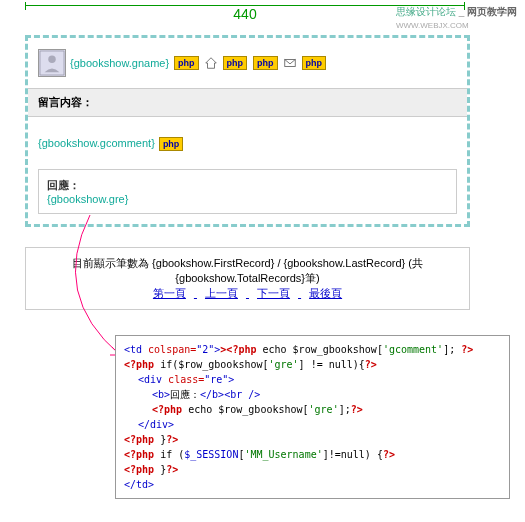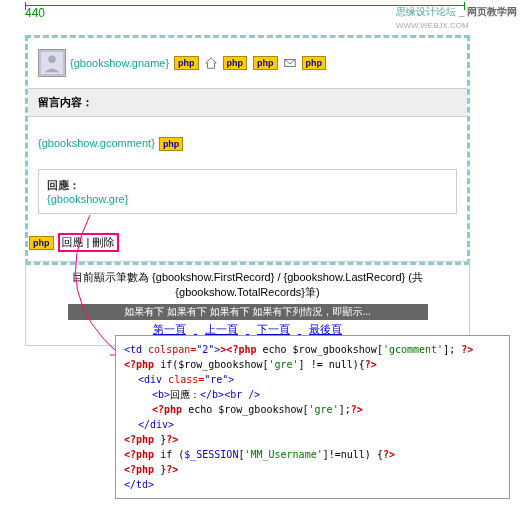--- a/index.html
+++ b/index.html
@@ -1,18 +1,18 @@
 <!DOCTYPE html>
 <html><head>
 <meta charset="utf-8">
 <style>
 *{margin:0;padding:0;box-sizing:border-box}
 body{font-family:Arial,sans-serif;font-size:11px;background:#fff;width:525px;height:522px;position:relative}
 .rulers{position:absolute;top:0;left:25px;width:450px;height:30px}
-.ruler{color:#090;font-size:12px;text-align:left;position:relative}
+.ruler{color:#090;font-size:14px;text-align:center;position:relative}
 .ruler-line{border-top:1px solid #090;position:relative}
 .ruler-line::before,.ruler-line::after{content:'';position:absolute;width:1px;height:8px;background:#090;top:-4px}
 .ruler-line::before{left:0}.ruler-line::after{right:0}
 .r1{width:440px;margin:5px 0 2px 0}
 .r2{width:368px;margin:2px 0 2px 36px}
 .hdr{position:absolute;top:5px;right:8px;font-size:10px;color:#999}
 .hdr .t1{color:#4a8}
 .hdr .t2{color:#666;font-weight:bold}
 .hdr .t3{color:#aaa;font-size:8px}
 .panel{position:absolute;top:35px;left:25px;width:445px;border:3px dashed #8cc}
@@ -21,21 +21,21 @@
 .avatar svg{width:100%;height:100%}
 .fld{color:#1a9;font-size:11px}
 .php{display:inline-block;background:#fc0;color:#00a;font-weight:bold;font-size:9px;padding:1px 3px;border:1px solid #a80;margin:10px 1px}
 .ico{display:inline-block;width:14px;height:14px;vertical-align:middle}
 .sec-hdr{background:#eee;padding:6px 10px;font-weight:bold;border-top:1px solid #ccc;border-bottom:1px solid #ccc}
 .sec-body{padding:10px}
 .reply-box{border:1px solid #ccc;padding:8px;margin-top:8px}
 .reply-box b{color:#333}
 .actions{padding:2px 0;font-size:11px}
 .act-box{border:2px solid #f07;display:inline-block;padding:0 2px}
-.footer{margin:0 25px;width:445px;position:absolute;top:261px;border:1px solid #ccc;padding:8px 6px;font-size:11px}
+.footer{margin:0 25px;width:445px;position:absolute;top:247px;border:1px solid #ccc;padding:8px 6px;font-size:11px}
 .footer .rec{text-align:center}
 .footer .bar{background:#666;color:#fff;font-size:10px;padding:1px 2px;margin:4px auto 2px;text-align:center;width:360px}
 .footer .pag{text-align:center;color:#00c;text-decoration:underline}
 .footer .pag span{margin:0 8px}
 .code{position:absolute;top:335px;left:115px;width:395px;border:1px solid #999;padding:6px 8px;font-family:monospace;font-size:10px;line-height:1.5;background:#fff}
 .code .kw{color:#c00;font-weight:bold}
 .code .tag{color:#00c}
 .code .attr{color:#c00}
 .code .str{color:#070}
 .code .var{color:#00c}
@@ -80,32 +80,24 @@
   </div>
   <div class="sec-hdr">留言内容：</div>
   <div class="sec-body">
     <span class="fld">{gbookshow.gcomment}</span>
     <span class="php">php</span>
     <div class="reply-box">
       <b>回應：</b><br>
       <span class="fld">{gbookshow.gre}</span>
     </div>
   </div>
-  <div class="actions">
-    <span class="php">php</span>
-    <span class="act-box">
-      <span>回應</span> | 
-      <span>刪除</span>
-    </span>
-  </div>
 </div>
 
 <div class="footer">
   <div class="rec">目前顯示筆數為 {gbookshow.FirstRecord} / {gbookshow.LastRecord} (共{gbookshow.TotalRecords}筆)</div>
-  <div class="bar">如果有下 如果有下 如果有下 如果有下列情況，即顯示...</div>
   <div class="pag">
     <span>第一頁</span>
     <span>上一頁</span>
     <span>下一頁</span>
     <span>最後頁</span>
   </div>
 </div>
 
 <svg class="arrow" viewBox="0 0 120 160">
   <path d="M30 0 Q -10 80 60 140" fill="none" stroke="#f07" stroke-width="1"></path>

